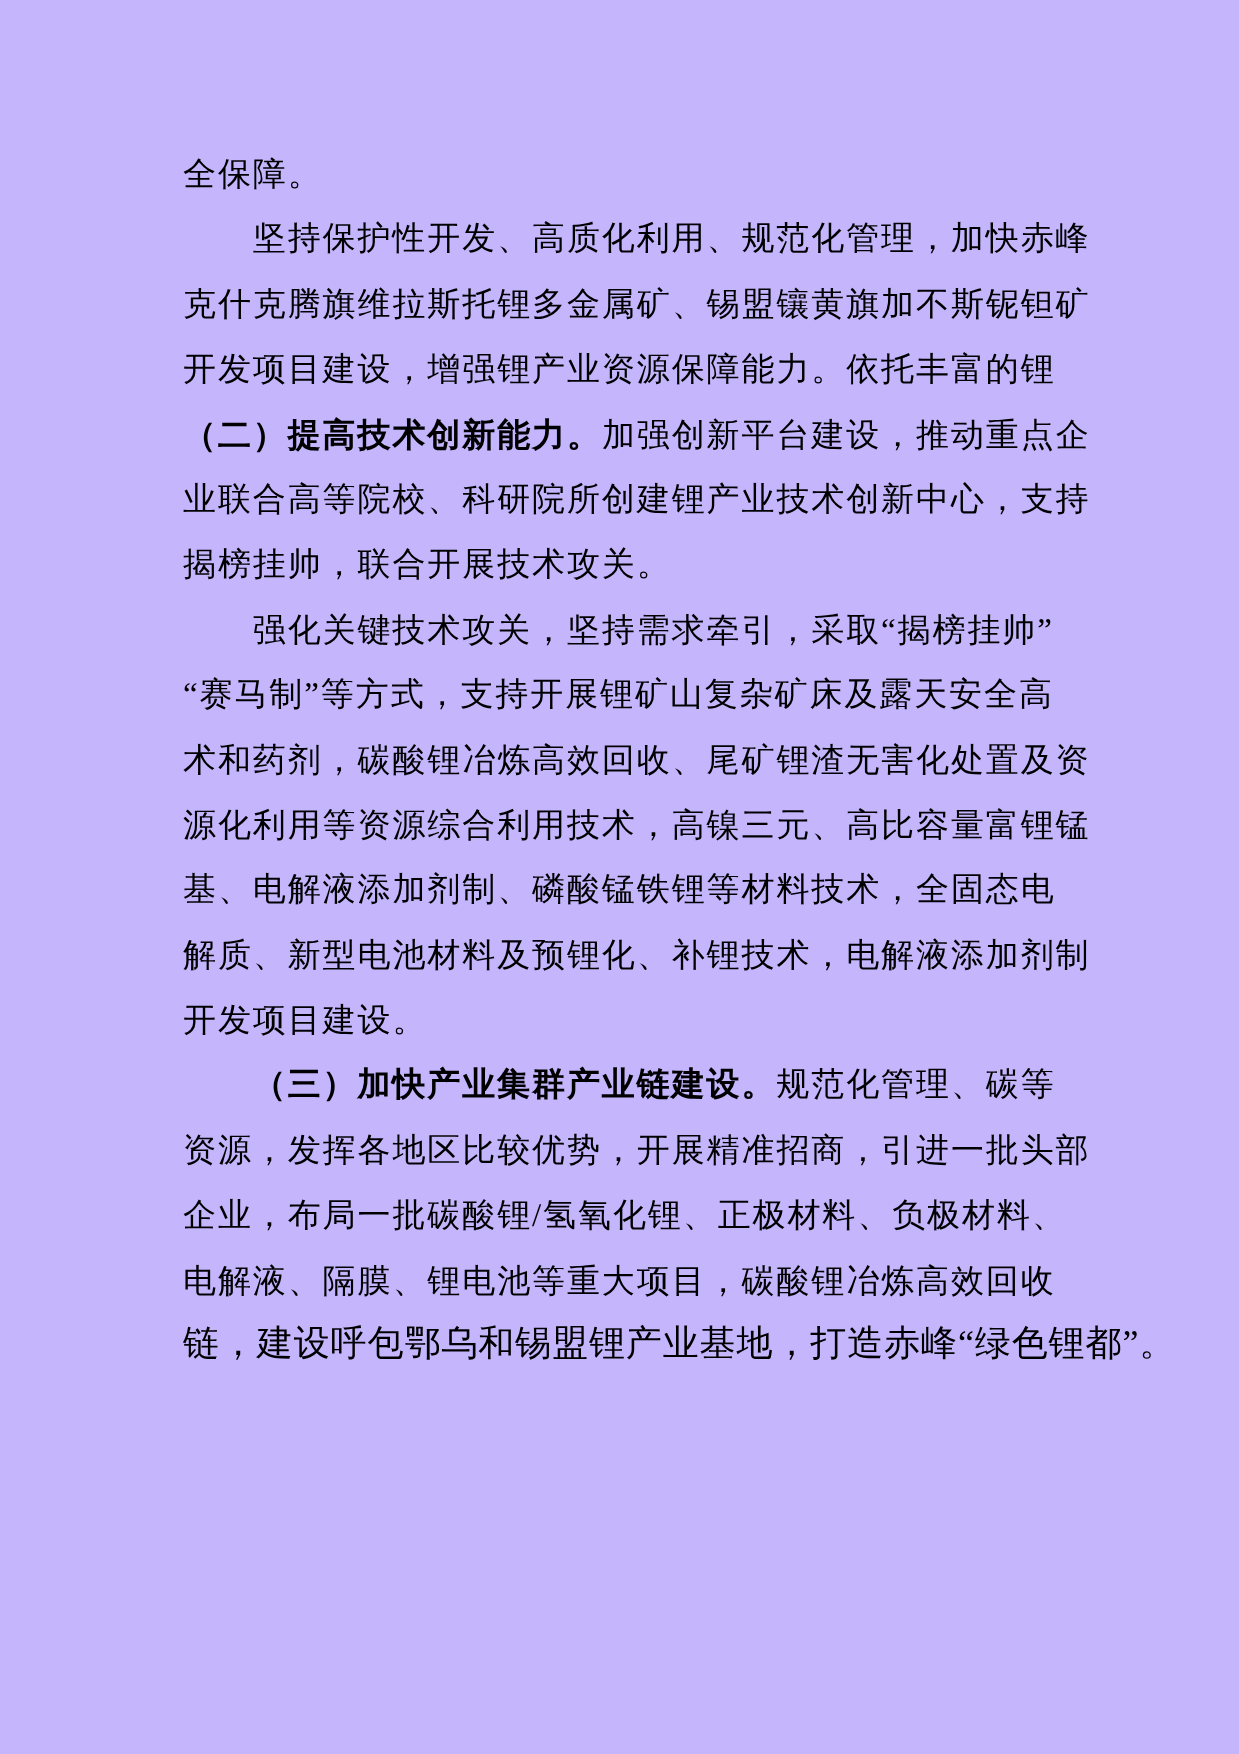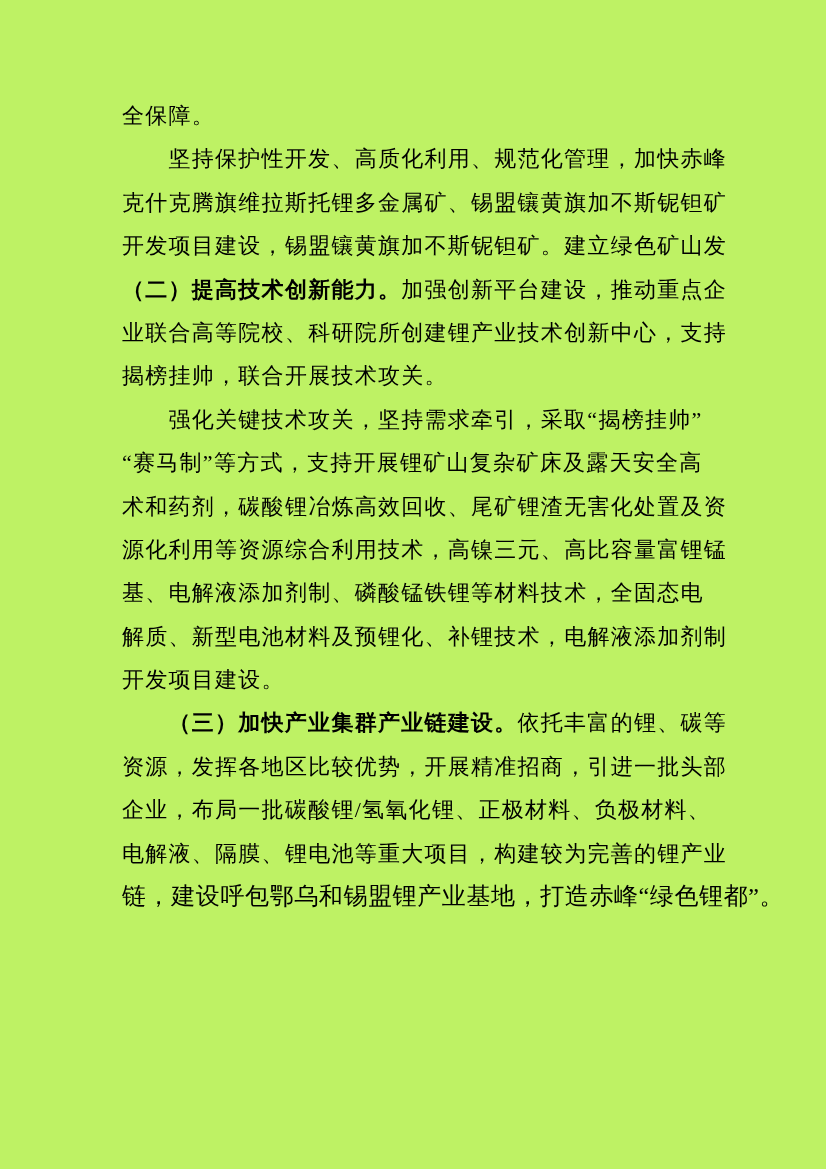--- a/index.html
+++ b/index.html
@@ -4,21 +4,21 @@
 <style>
   html, body {
     margin: 0;
     padding: 0;
     background: #ffffff;
   }
   .page {
     position: relative;
     width: 826px;
     height: 1169px;
-    background: #bef264;
+    background: #c4b5fd;
     overflow: hidden;
     font-family: "Liberation Serif", "DejaVu Serif", serif;
     color: #000000;
   }
   .content {
     position: absolute;
     left: 122px;
     top: 94px;
     width: 616px;
   }
@@ -46,21 +46,21 @@
 
 <div class="page">
   <div class="content">
 
     <div class="line"><span>全保障。</span></div>
 
     <div class="line indent"><span>坚持保护性开发、高质化利用、规范化管理，加快赤峰</span></div>
 
     <div class="line"><span>克什克腾旗维拉斯托锂多金属矿、锡盟镶黄旗加不斯铌钽矿</span></div>
 
-    <div class="line"><span>开发项目建设，锡盟镶黄旗加不斯铌钽矿。建立绿色矿山发</span></div>
+    <div class="line"><span>开发项目建设，增强锂产业资源保障能力。依托丰富的锂</span></div>
 
 
     <div class="line"><span class="hd">（二）提高技术创新能力。</span><span>加强创新平台建设，推动重点企</span></div>
 
     <div class="line"><span>业联合高等院校、科研院所创建锂产业技术创新中心，支持</span></div>
 
 
     <div class="line"><span>揭榜挂帅，联合开展技术攻关。</span></div>
 
     <div class="line indent"><span>强化关键技术攻关，坚持需求牵引，采取“揭榜挂帅”</span></div>
@@ -71,24 +71,24 @@
     <div class="line"><span>术和药剂，碳酸锂冶炼高效回收、尾矿锂渣无害化处置及资</span></div>
 
     <div class="line"><span>源化利用等资源综合利用技术，高镍三元、高比容量富锂锰</span></div>
 
     <div class="line"><span>基、电解液添加剂制、磷酸锰铁锂等材料技术，全固态电</span></div>
 
     <div class="line"><span>解质、新型电池材料及预锂化、补锂技术，电解液添加剂制</span></div>
 
     <div class="line"><span>开发项目建设。</span></div>
 
-    <div class="line indent"><span class="hd">（三）加快产业集群产业链建设。</span><span>依托丰富的锂、碳等</span></div>
+    <div class="line indent"><span class="hd">（三）加快产业集群产业链建设。</span><span>规范化管理、碳等</span></div>
 
     <div class="line"><span>资源，发挥各地区比较优势，开展精准招商，引进一批头部</span></div>
 
     <div class="line"><span>企业，布局一批碳酸锂/氢氧化锂、正极材料、负极材料、</span></div>
 
-    <div class="line"><span>电解液、隔膜、锂电池等重大项目，构建较为完善的锂产业</span></div>
+    <div class="line"><span>电解液、隔膜、锂电池等重大项目，碳酸锂冶炼高效回收</span></div>
 
     <div class="line tight"><span>链，建设呼包鄂乌和锡盟锂产业基地，打造赤峰“绿色锂都”。</span></div>
 
   </div>
 </div>
 
 </body></html>

